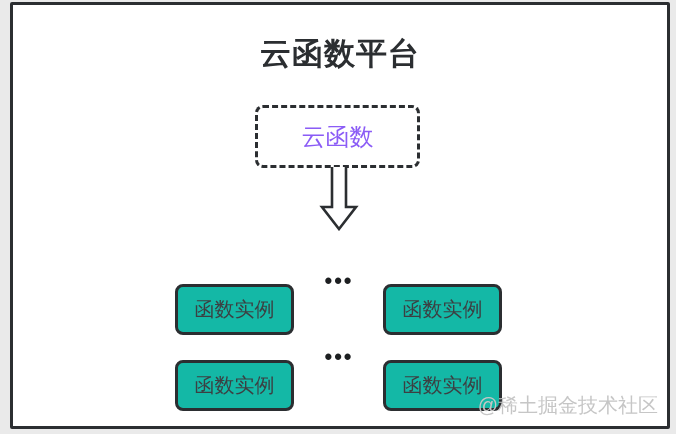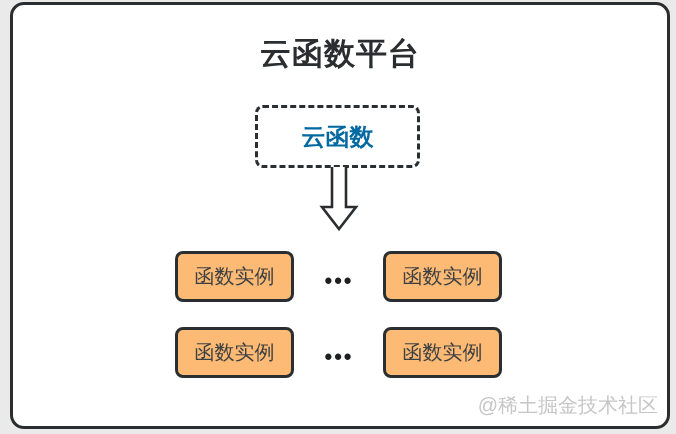--- a/index.html
+++ b/index.html
@@ -16,21 +16,21 @@
   }
   .frame {
     position: absolute;
     left: 10px;
     top: 2px;
     width: 660px;
     height: 427px;
     box-sizing: border-box;
     background: #ffffff;
     border: 3px solid #2b2e31;
-    border-radius: 14px;
+    border-radius: 2px;
   }
   .title {
     position: absolute;
     left: 0;
     top: 28px;
     width: 100%;
     text-align: center;
     font-size: 31px;
     font-weight: bold;
     letter-spacing: 1px;
@@ -43,43 +43,43 @@
     width: 165px;
     height: 63px;
     box-sizing: border-box;
     border: 3px dashed #2b2e31;
     border-radius: 8px;
     background: #ffffff;
     display: flex;
     align-items: center;
     justify-content: center;
     font-size: 24px;
-    color: #0369a1;
-    font-weight: bold;
+    color: #8b5cf6;
   }
   .down-arrow {
     position: absolute;
     left: 306px;
     top: 162px;
     width: 40px;
     height: 64px;
   }
   .instance-node {
     position: absolute;
     width: 119px;
     height: 51px;
     box-sizing: border-box;
     border: 3px solid #2b2e31;
     border-radius: 8px;
-    background: #fdba74;
+    background: #14b8a6;
     display: flex;
     align-items: center;
     justify-content: center;
     font-size: 20px;
     color: #3c3f42;
+    margin-top: 33px;
   }
   .row1 { top: 246px; }
   .row2 { top: 322px; }
   .col-left  { left: 162px; }
   .col-right { left: 370px; }
   .ellipsis {
     position: absolute;
     left: 282px;
     width: 88px;
     text-align: center;

